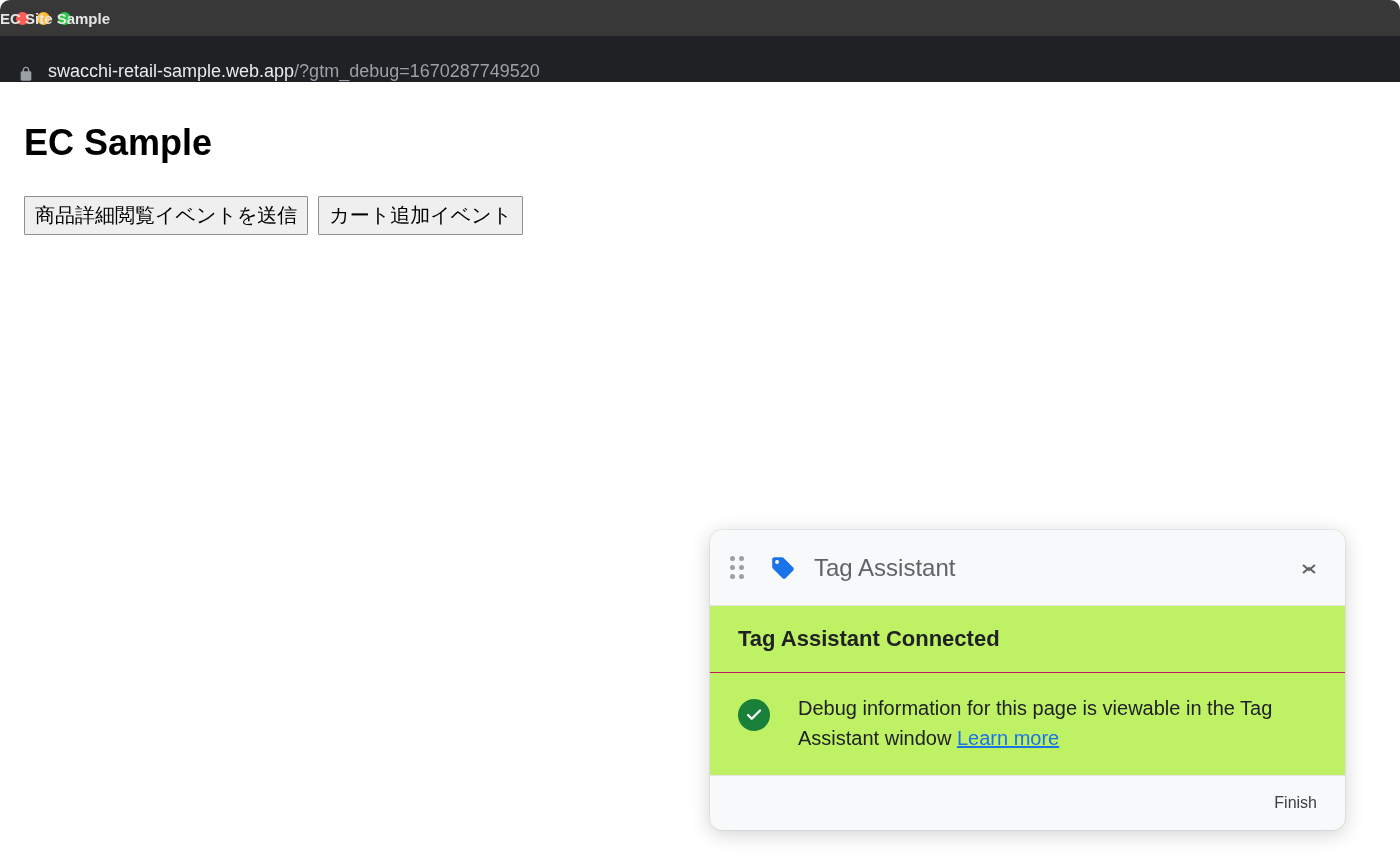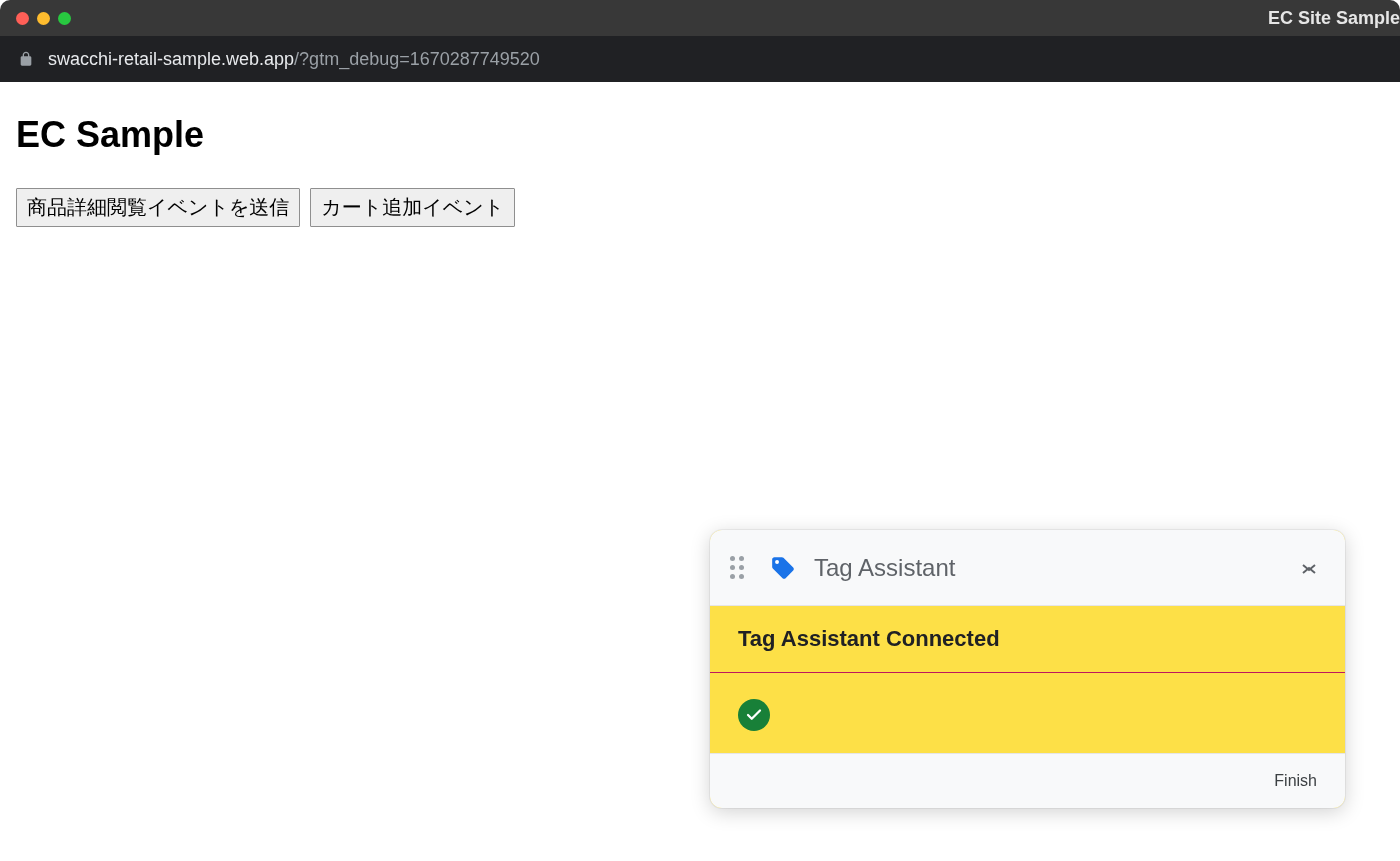--- a/index.html
+++ b/index.html
@@ -29,47 +29,47 @@
       width: 13px;
       height: 13px;
       border-radius: 50%;
     }
     .tl-close { background: #ff5f57; }
     .tl-min { background: #febc2e; }
     .tl-max { background: #28c840; }
     .window-title {
       position: absolute;
       left: 0; right: 0;
-      text-align: right;
+      text-align: left;
       color: #e6e6e6;
-      font-size: 18px;
+      font-size: 15px;
       font-weight: 600;
       pointer-events: none;
     }
     .address-bar {
       background: #202124;
       height: 46px;
       display: flex;
-      align-items: center;
+      align-items: flex-end;
       padding: 0 18px;
       gap: 14px;
     }
     .lock-icon {
       width: 16px; height: 16px;
       color: #9aa0a6;
       flex-shrink: 0;
     }
     .url-text {
       font-size: 18px;
       color: #e8eaed;
       white-space: nowrap;
     }
     .url-path { color: #9aa0a6; }
     .page-content {
-      padding: 16px;
+      padding: 24px;
     }
     .page-heading {
       font-size: 36px;
       font-weight: 700;
       color: #000;
       margin-top: 16px;
       margin-bottom: 32px;
     }
     .button-row {
       display: flex;
@@ -85,21 +85,21 @@
       cursor: pointer;
       font-family: inherit;
     }
 
     
     .tag-assistant {
       position: absolute;
       left: 710px;
       top: 530px;
       width: 635px;
-      background: #fde047;
+      background: #bef264;
       border-radius: 12px;
       box-shadow: 0 4px 20px rgba(0,0,0,0.18), 0 0 0 1px rgba(0,0,0,0.05);
       overflow: hidden;
     }
     .ta-header {
       background: #f8f9fa;
       height: 76px;
       display: flex;
       align-items: center;
       padding: 0 24px 0 20px;
@@ -232,17 +232,20 @@
       <polyline points="6 17 12 12 18 17"></polyline>
     </svg>
   </div>
   <div class="ta-connected">Tag Assistant Connected</div>
   <div class="ta-body">
     <div class="ta-check">
       <svg viewBox="0 0 24 24" fill="none" stroke="#fff" stroke-width="3" stroke-linecap="round" stroke-linejoin="round">
         <polyline points="20 6 9 17 4 12"></polyline>
       </svg>
     </div>
+    <div class="ta-message">
+      <span>Debug information for this page is viewable in the Tag Assistant window </span><a class="ta-link">Learn more</a>
+    </div>
   </div>
   <div class="ta-footer">
     <button class="ta-finish">Finish</button>
   </div>
 </div>
 
 </body></html>

